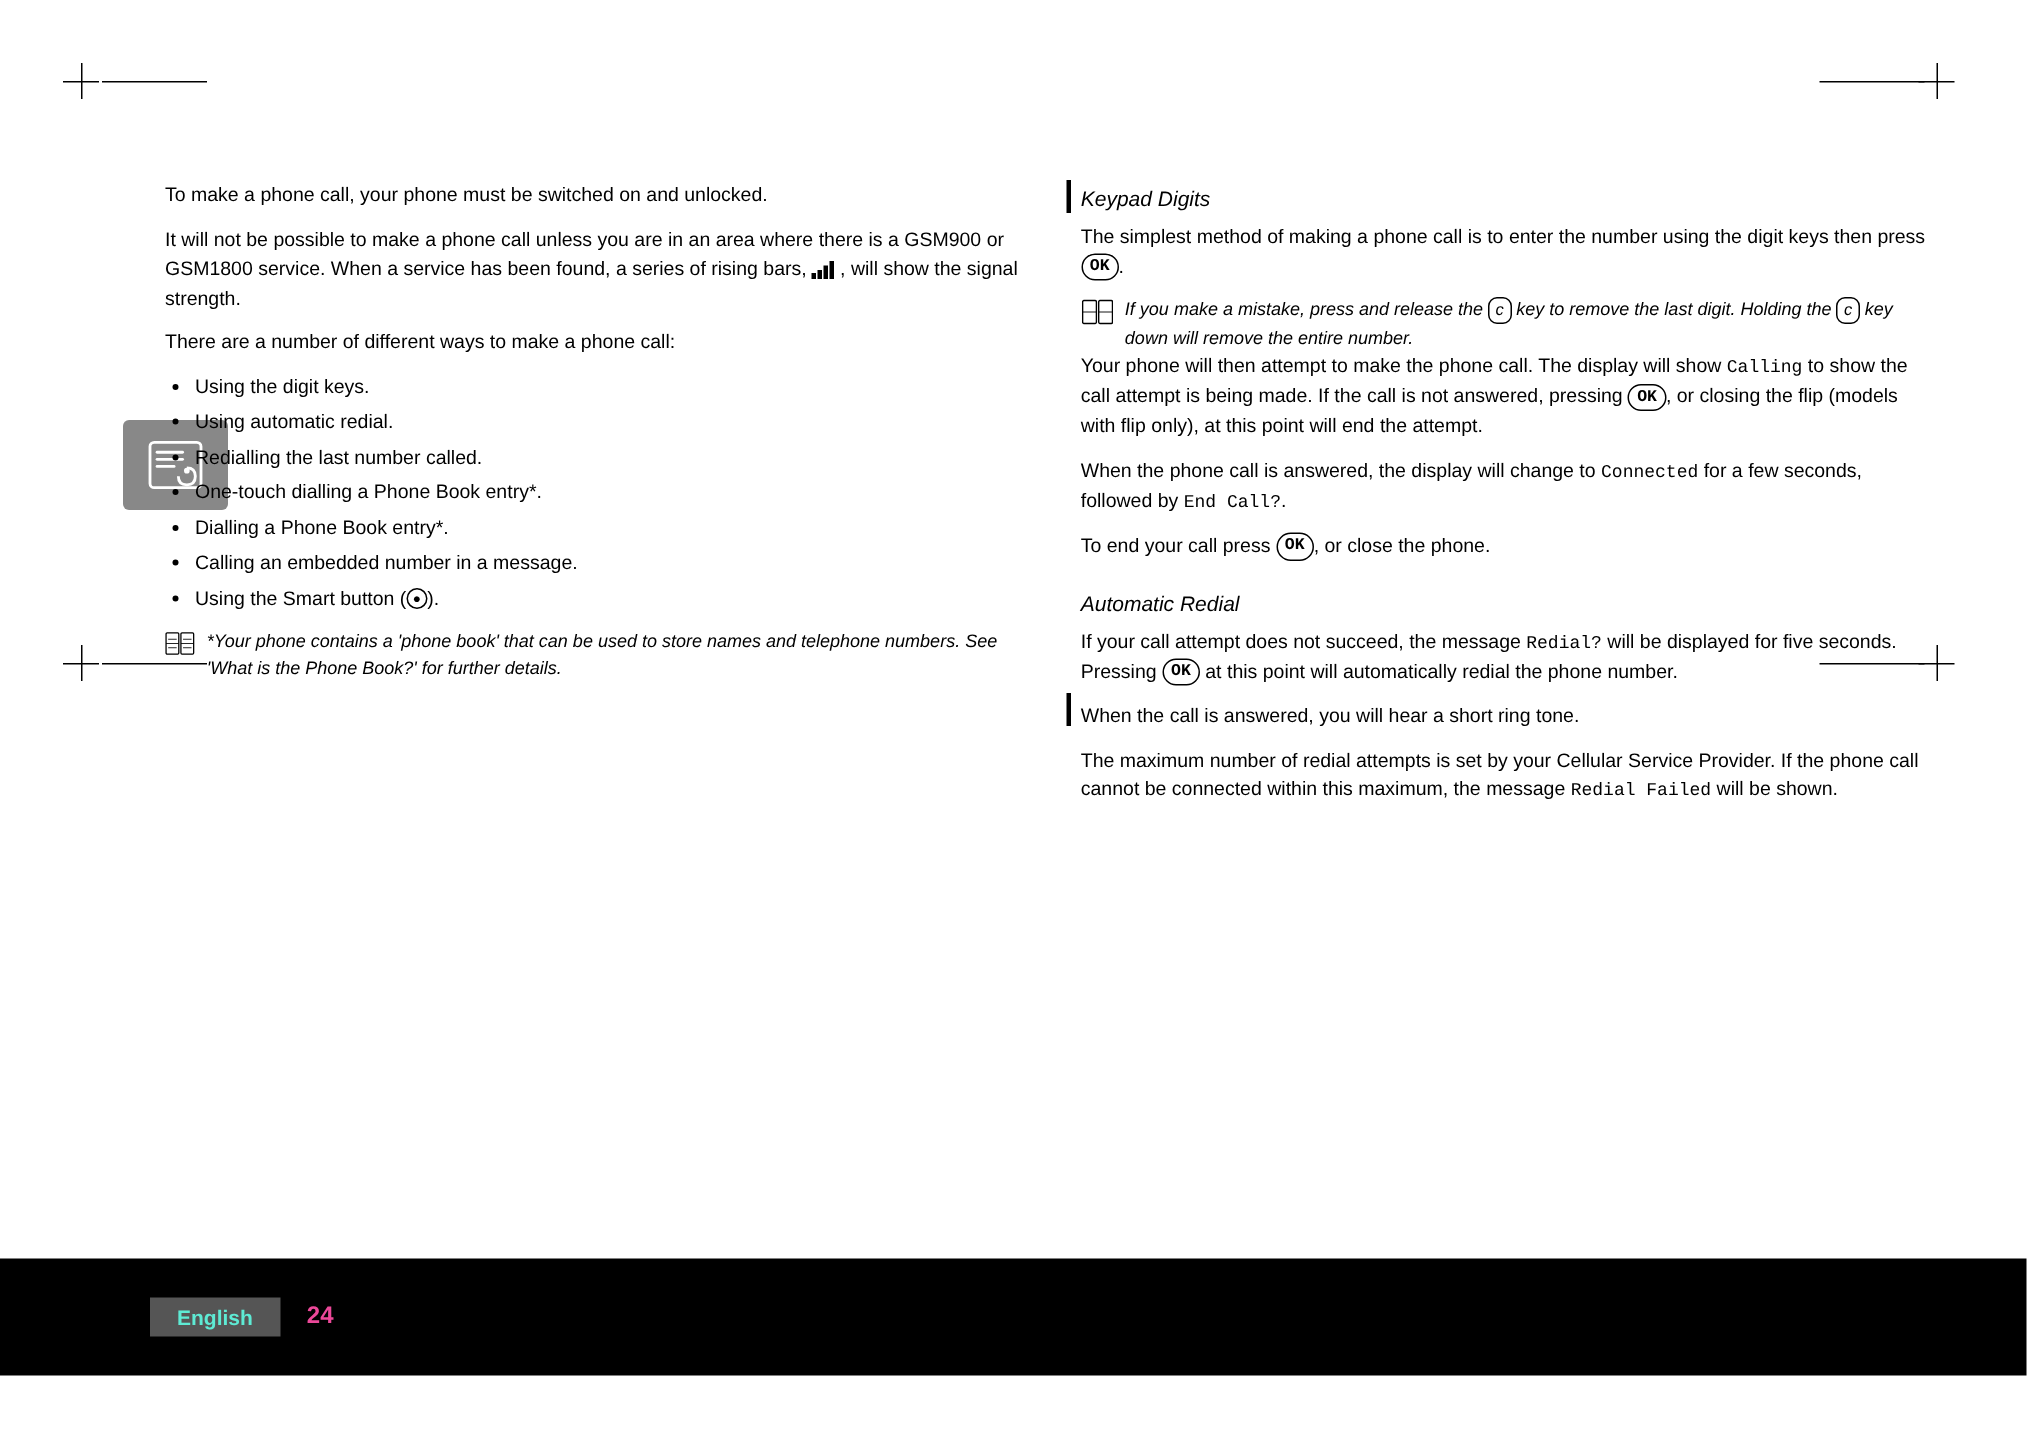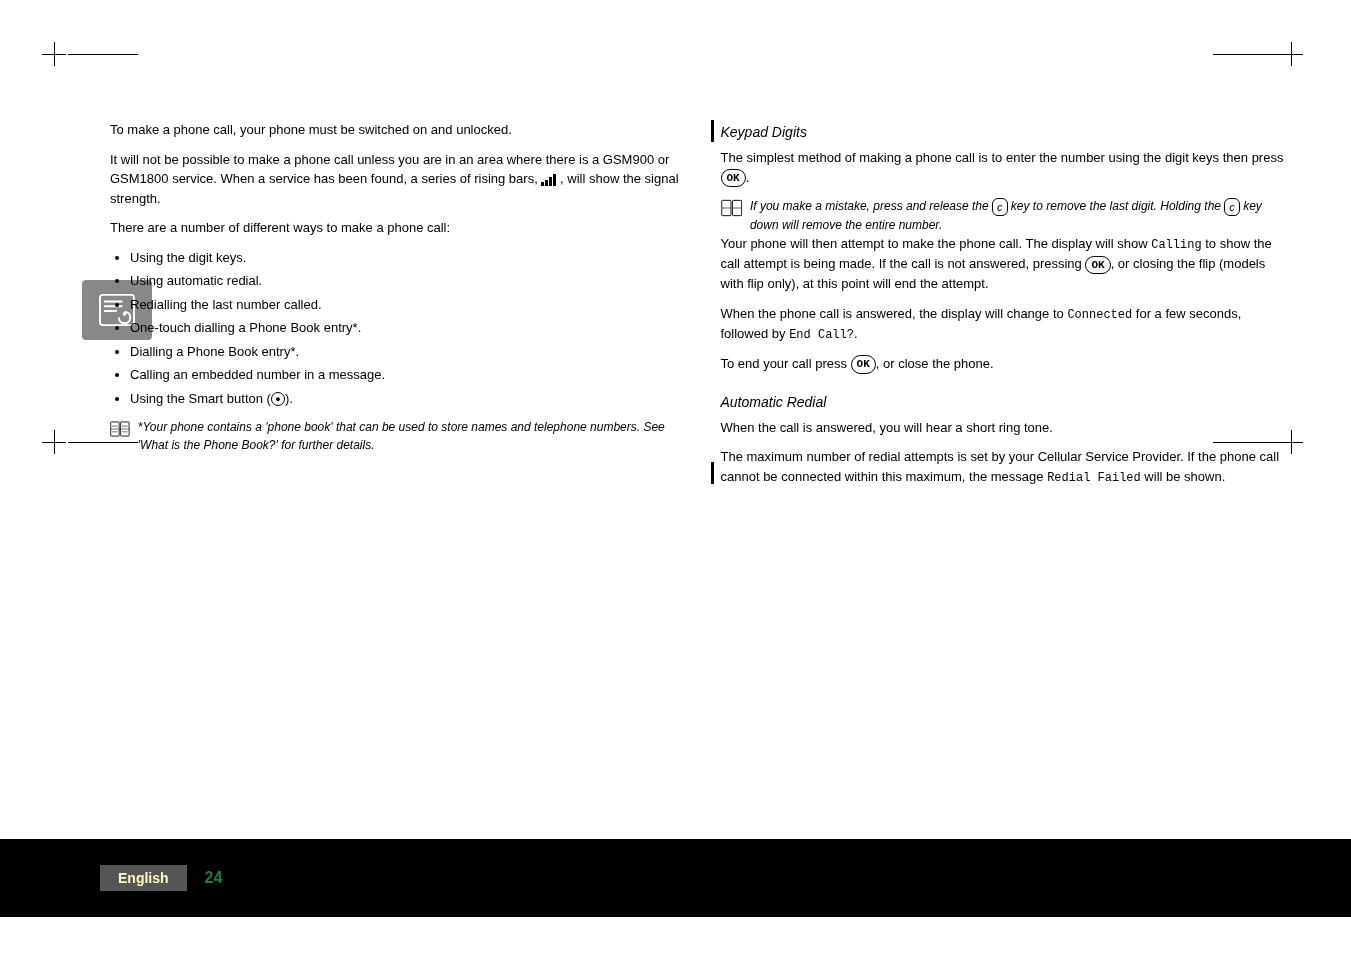--- a/index.html
+++ b/index.html
@@ -398,33 +398,36 @@
         <p>
           To end your call press <span class="ok-btn">OK</span>, or close the phone.
         </p>
       </div>
 
       <div style="position:absolute; left:-10px; top:342px; width:3px; height:22px; background:#000;"></div>
 
       <div style="margin-top: 20px;">
         <div class="section-title">Automatic Redial</div>
 
+        <p>
+          If your call attempt does not succeed, the message <span class="monospace">Redial?</span> will be displayed for five seconds. Pressing <span class="ok-btn">OK</span> at this point will automatically redial the phone number.
+        </p>
 
         <p>
           When the call is answered, you will hear a short ring tone.
         </p>
 
         <p>
           The maximum number of redial attempts is set by your Cellular Service Provider. If the phone call cannot be connected within this maximum, the message <span class="monospace">Redial Failed</span> will be shown.
         </p>
       </div>
 
     </div>
   </div>
 
   <div style="position:absolute; bottom:0; left:0; right:0; height:78px; background:#000; display:flex; align-items:center; padding:0 100px;">
     <div style="background:#555; padding:5px 18px; margin-right:18px;">
-      <span style="color:#fef9c3; font-size:14px; font-weight:bold;">English</span>
+      <span style="color:#5eead4; font-size:14px; font-weight:bold;">English</span>
     </div>
-    <span style="color:#15803d; font-size:16px; font-weight:bold;">24</span>
+    <span style="color:#ec4899; font-size:16px; font-weight:bold;">24</span>
   </div>
 
 </div>
 
 </body></html>

